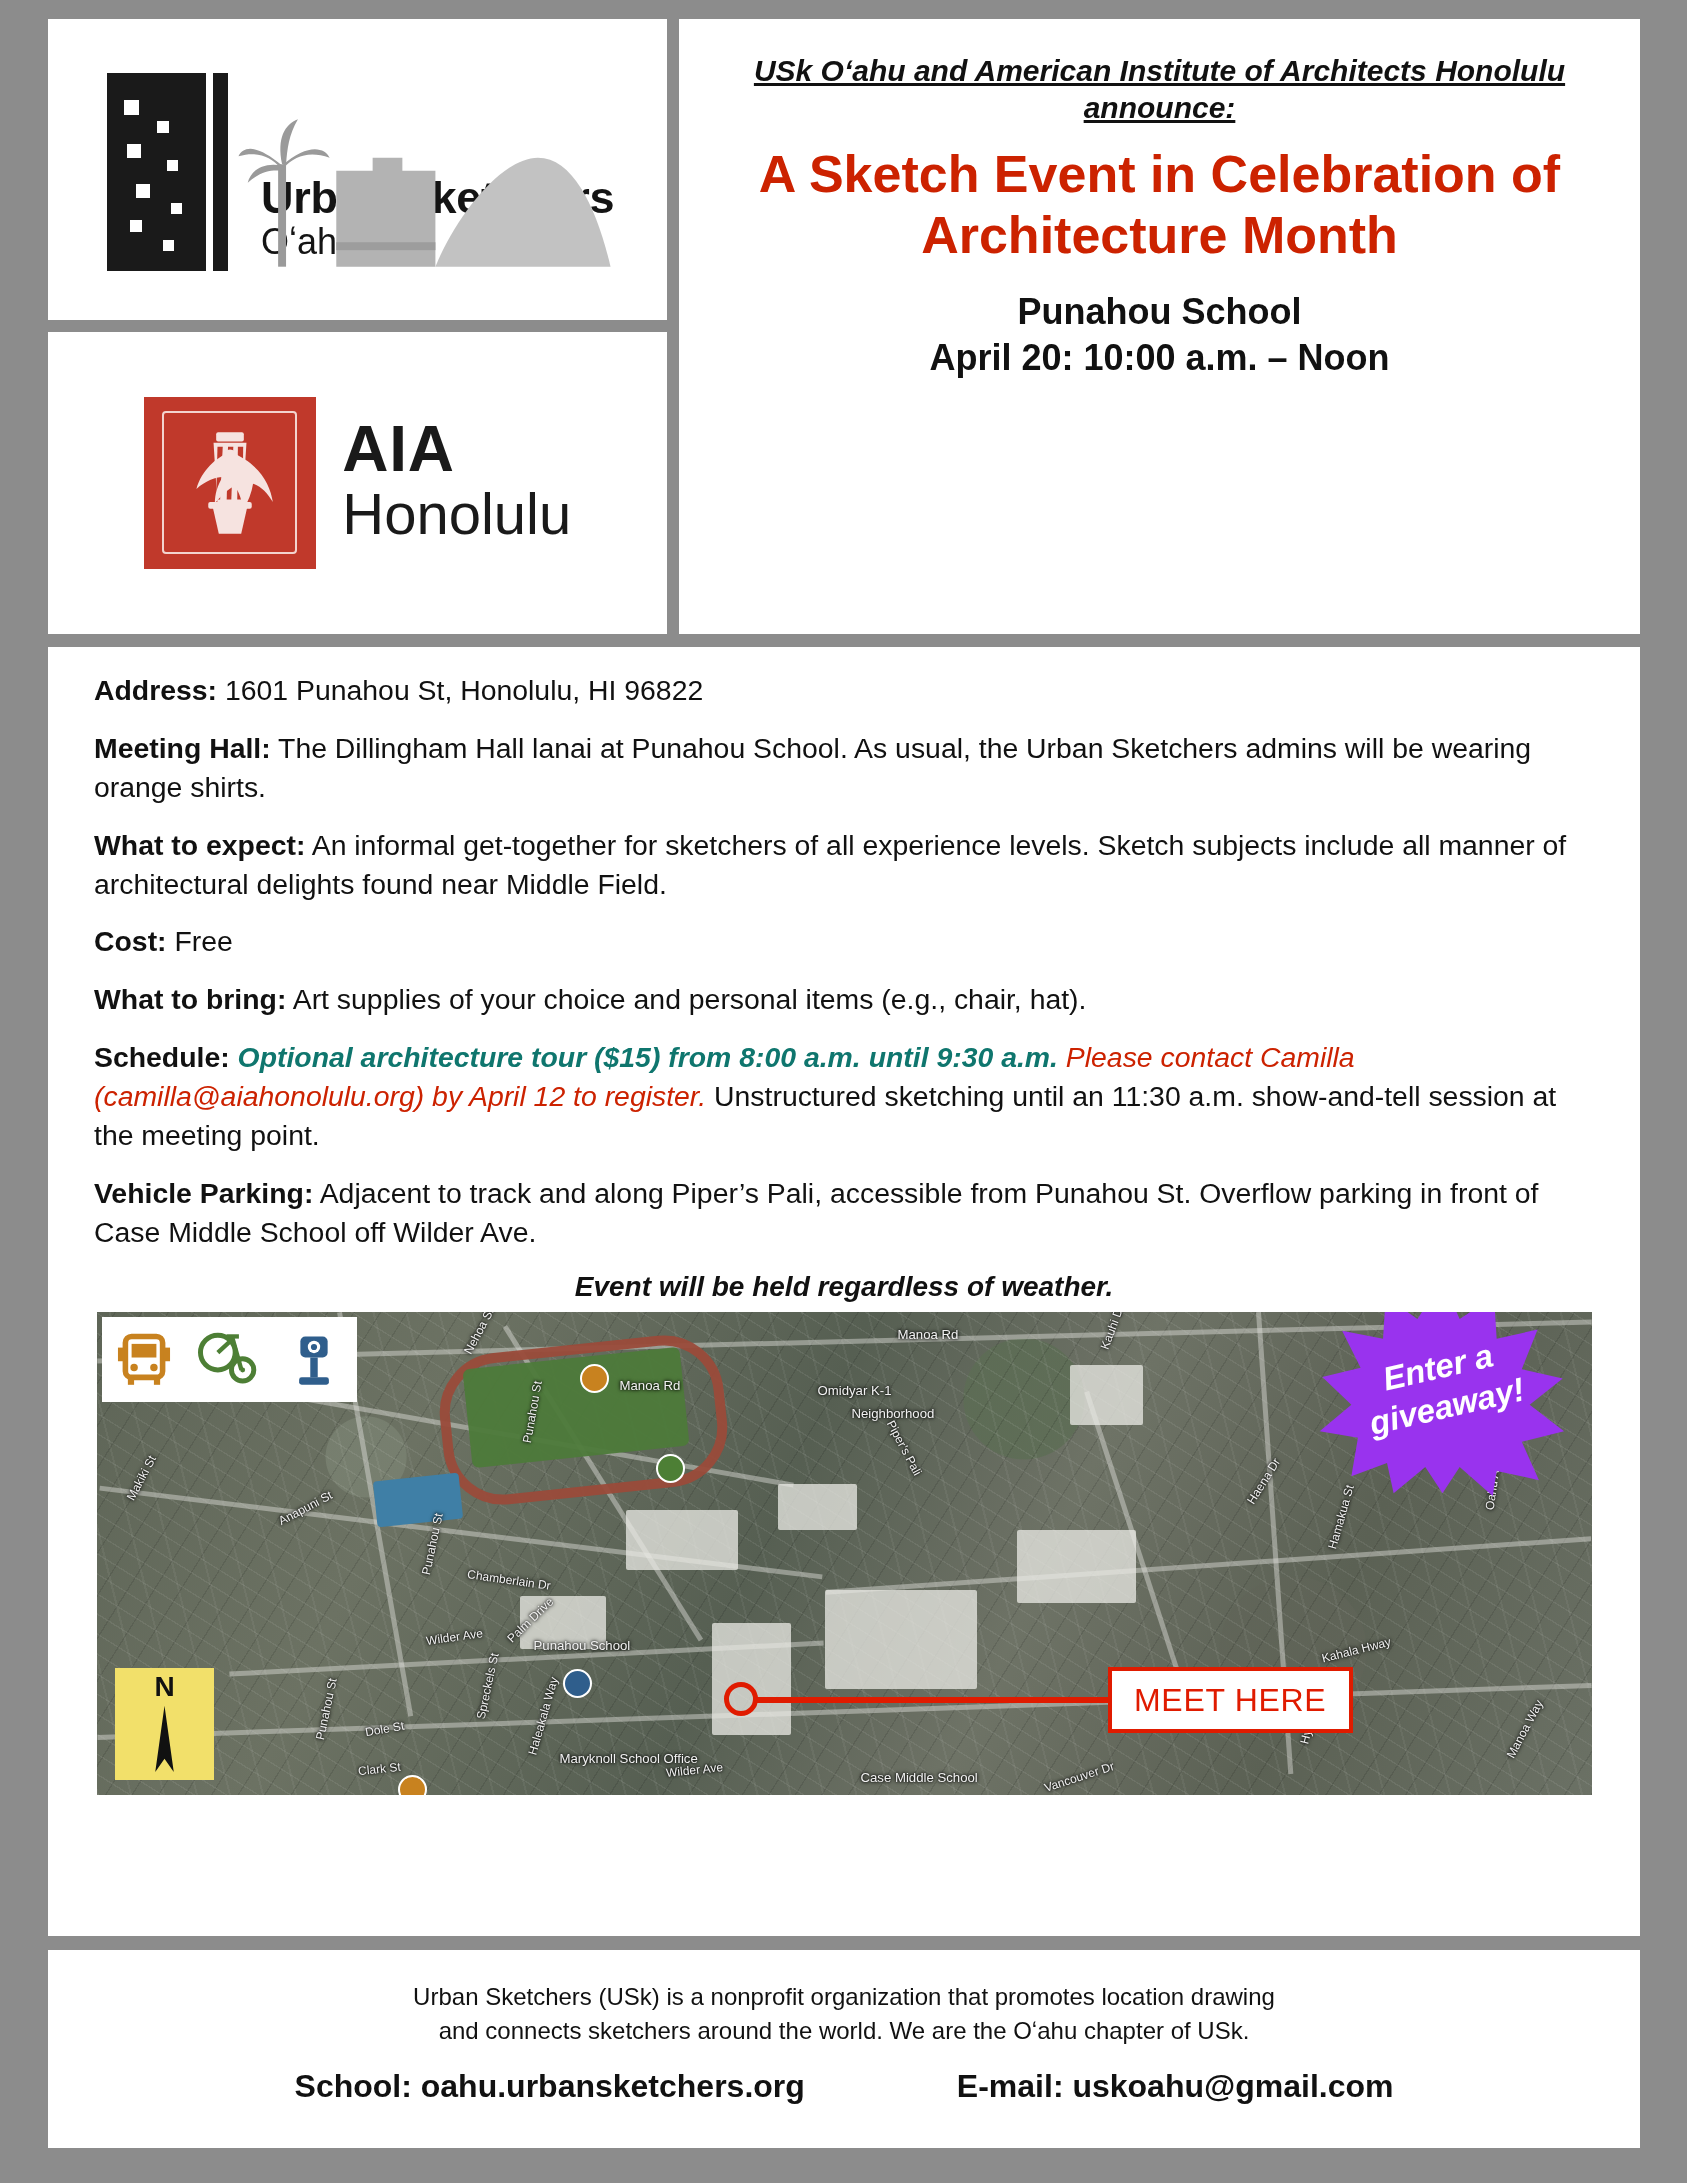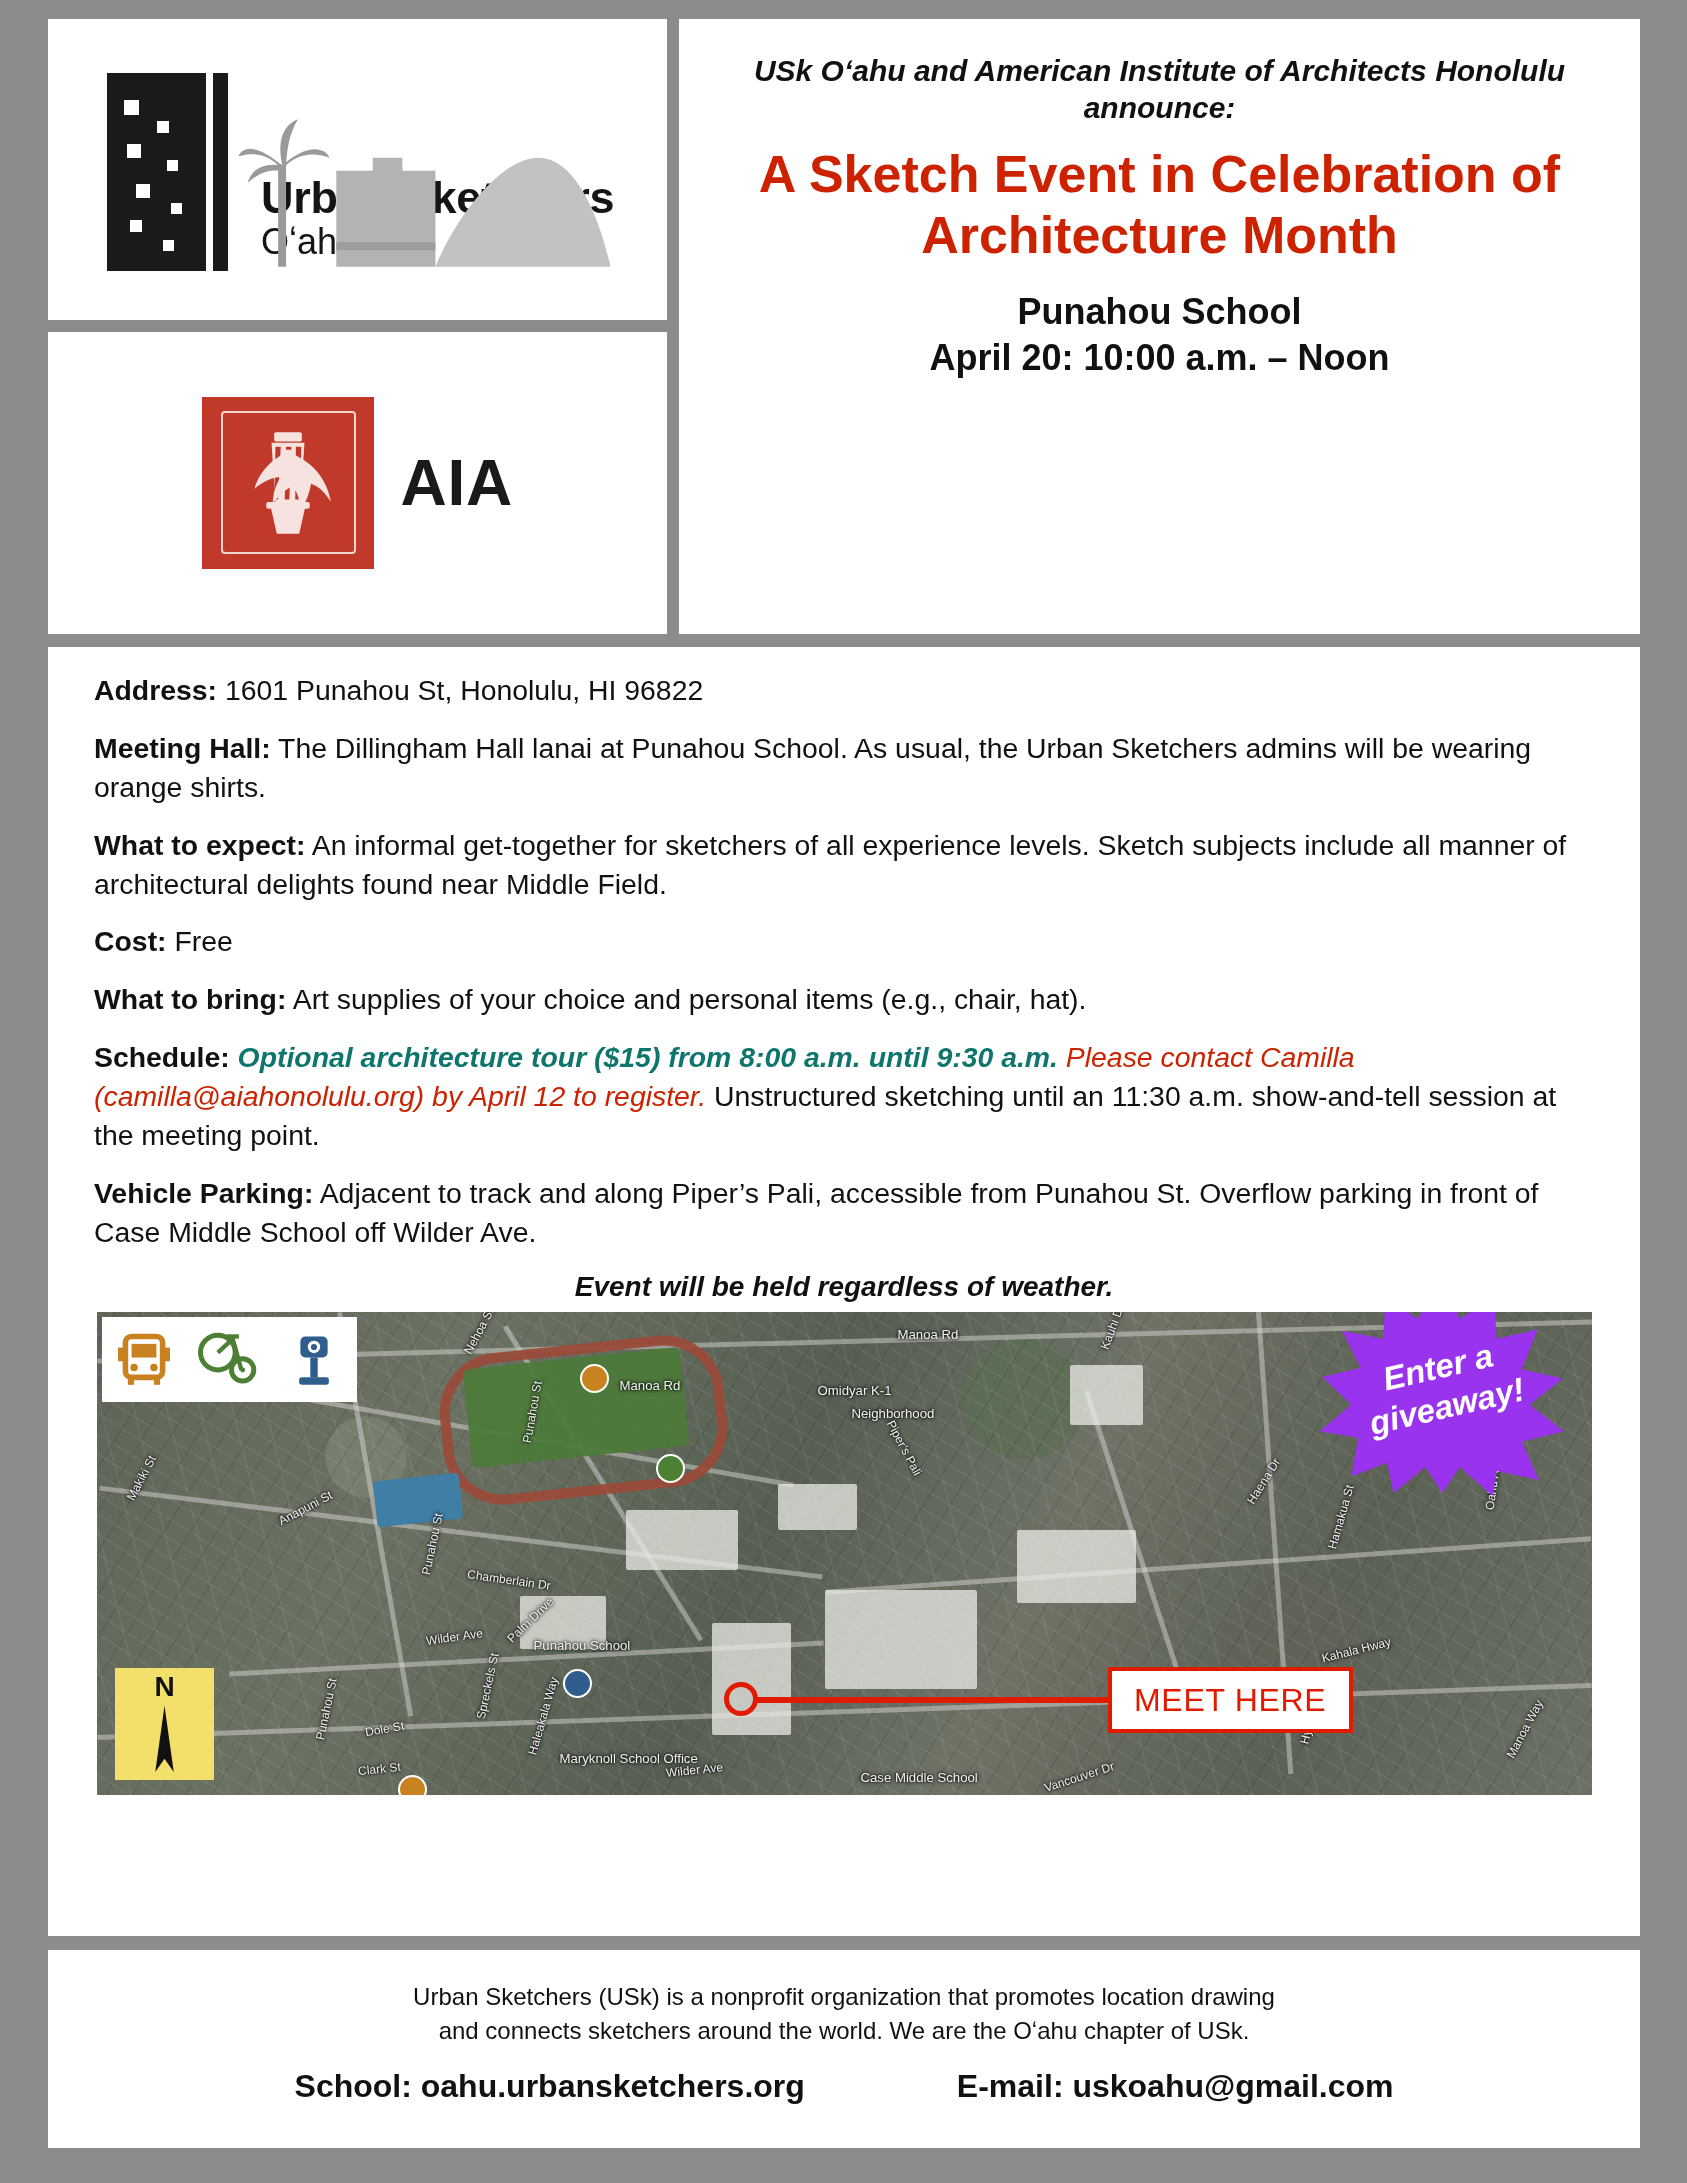--- a/index.html
+++ b/index.html
@@ -151,20 +151,21 @@
     padding: 33px 40px 26.5px 40px;
     box-sizing: border-box;
   }
   .announce {
     font-size: 30px;
     font-weight: bold;
     font-style: italic;
     color: #111;
     text-align: center;
     line-height: 1.26;
+    text-decoration: underline;
   }
   .main-title {
     font-size: 52px;
     font-weight: bold;
     color: #cc2200;
     text-align: center;
     line-height: 1.18;
     margin-top: 17px;
   }
   .venue {
@@ -454,20 +455,21 @@
               <path d="M82 40 h8 l-3 80 h-7 Z" fill="#c0392b"></path>
               <path d="M97 40 h8 l-1 80 h-8 Z" fill="#c0392b"></path>
               <path d="M85 48 C64 56 42 76 34 104 C48 92 62 86 74 86 C66 98 62 112 62 126 C74 112 82 104 92 100 C100 110 104 124 104 138 C112 124 118 110 120 96 C132 100 142 110 150 124 C146 96 128 64 85 48 Z" fill="#f6e3e0"></path>
               <circle cx="85" cy="54" r="10" fill="#f6e3e0"></circle>
               <path d="M58 128 h54 l-10 44 h-34 Z" fill="#f6e3e0"></path>
               <rect x="52" y="124" width="66" height="10" rx="3" fill="#f6e3e0"></rect>
             </svg>
           </div>
           <div class="aia-text">
             <div class="aia-name">AIA</div>
+            <div class="aia-city">Honolulu</div>
           </div>
         </div>
       </div>
     </div>
 
     <div class="headline-box">
       <div class="announce">USk Oʻahu and American Institute of Architects Honolulu announce:</div>
       <div class="main-title">A Sketch Event in Celebration of Architecture Month</div>
       <div class="venue">Punahou School</div>
       <div class="venue" style="margin-top:0">April 20: 10:00 a.m. – Noon</div>

